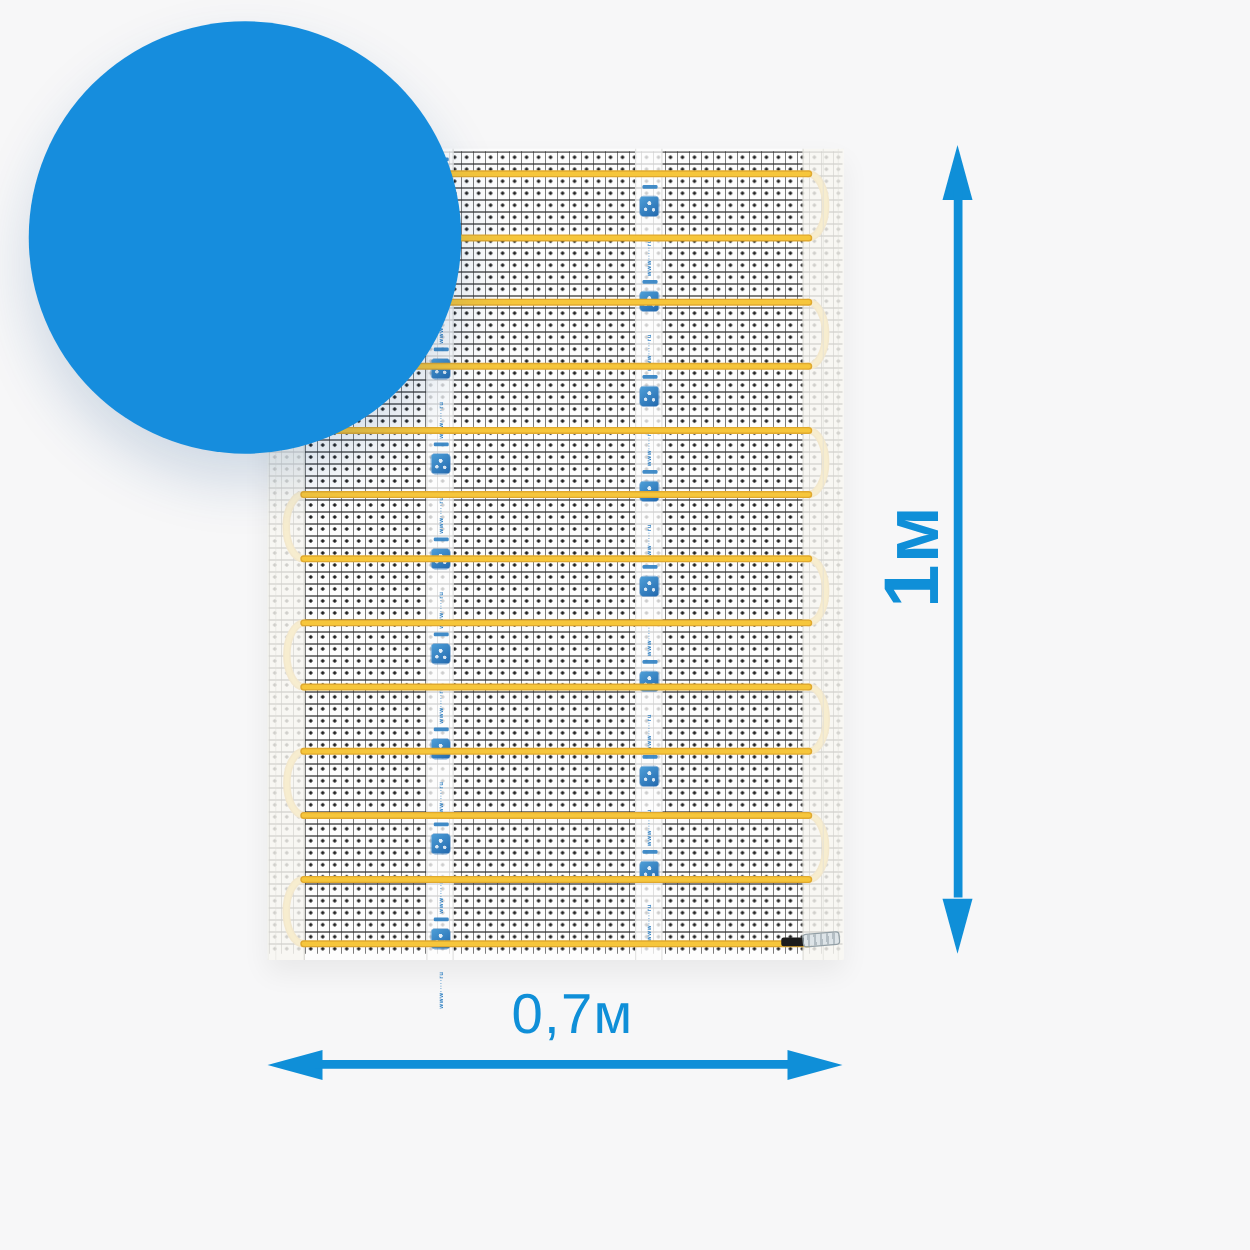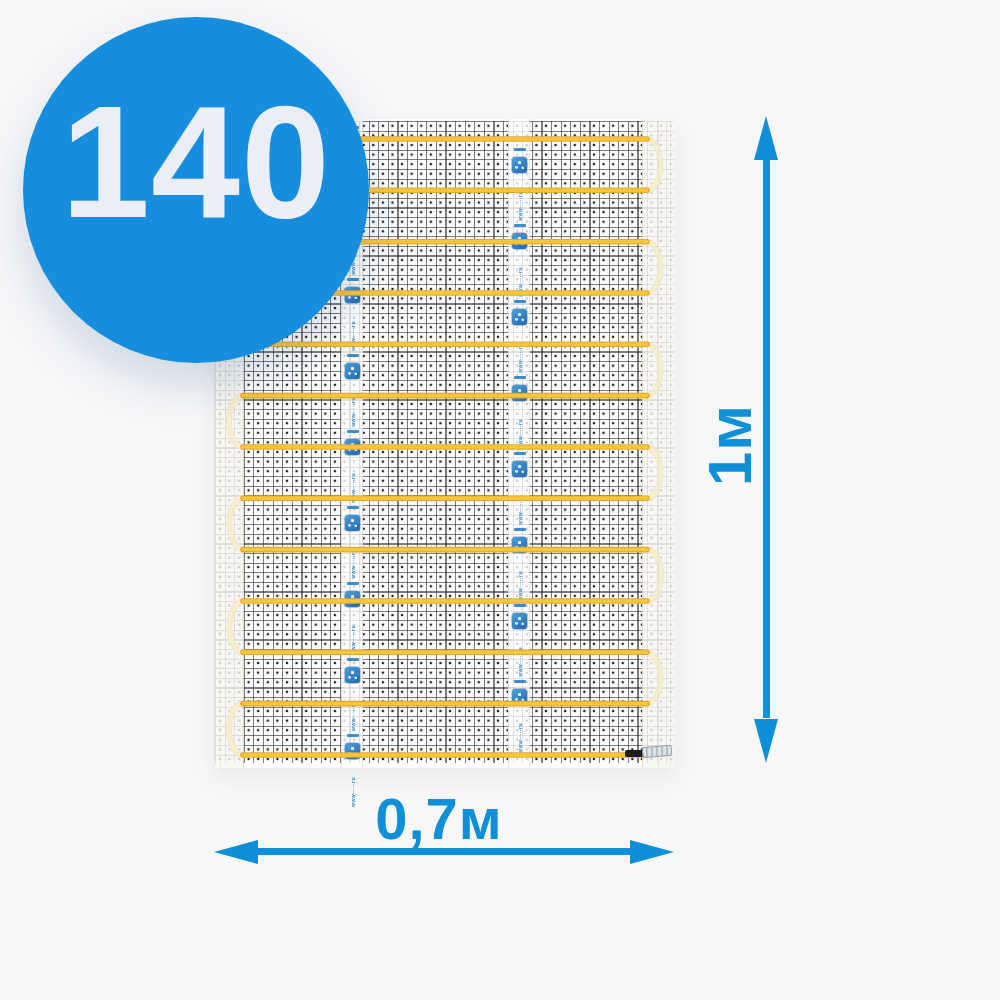--- a/index.html
+++ b/index.html
@@ -108,22 +108,22 @@
   .tri.down{left:754px;top:719px;border-left:12px solid transparent;border-right:12px solid transparent;border-top:44px solid var(--dim-blue);}
   .h-shaft{position:absolute;left:252px;top:848px;width:384px;height:7px;background:var(--dim-blue);}
   .tri.left{left:214px;top:840px;border-top:12px solid transparent;border-bottom:12px solid transparent;border-right:44px solid var(--dim-blue);}
   .tri.right{left:630px;top:840px;border-top:12px solid transparent;border-bottom:12px solid transparent;border-left:44px solid var(--dim-blue);}
   .v-label{
     position:absolute;left:626px;top:413px;width:200px;height:64px;
     transform:rotate(-90deg);
     text-align:center;font-size:62px;font-weight:bold;color:var(--dim-blue);letter-spacing:1px;
   }
   .h-label{
-    position:absolute;left:329px;top:785px;width:220px;
-    text-align:center;font-size:58px;font-weight:bold;color:var(--dim-blue);letter-spacing:1px;
+    position:absolute;left:348px;top:785px;width:220px;
+    text-align:center;font-size:45px;font-weight:normal;color:var(--dim-blue);letter-spacing:1px;
   }
 </style>
 </head>
 <body>
 
 <div class="stage">
 
   <div class="mat">
     <div class="mesh"></div>
 
@@ -196,21 +196,20 @@
       <path id="lines-inner" stroke-linecap="round" d="M 29 20.0 L 433 20.0 M 29 71.3 L 433 71.3 M 29 122.7 L 433 122.7 M 29 174.0 L 433 174.0 M 29 225.3 L 433 225.3 M 29 276.6 L 433 276.6 M 29 328.0 L 433 328.0 M 29 379.3 L 433 379.3 M 29 430.6 L 433 430.6 M 29 482.0 L 433 482.0 M 29 533.3 L 433 533.3 M 29 584.6 L 433 584.6 M 29 636.0 L 433 636.0 " stroke="#f6c63b" stroke-width="3.4"></path>
     </svg>
 
     <div class="connector">
       <div class="sleeve"></div>
       <div class="crimp"></div>
     </div>
   </div>
 
   <div class="badge">
-    <div class="badge-value">140</div>
   </div>
 
   <div class="dim">
     <div class="tri up"></div>
     <div class="v-shaft"></div>
     <div class="tri down"></div>
     <div class="v-label">1м</div>
   </div>
 
   <div class="dim">

